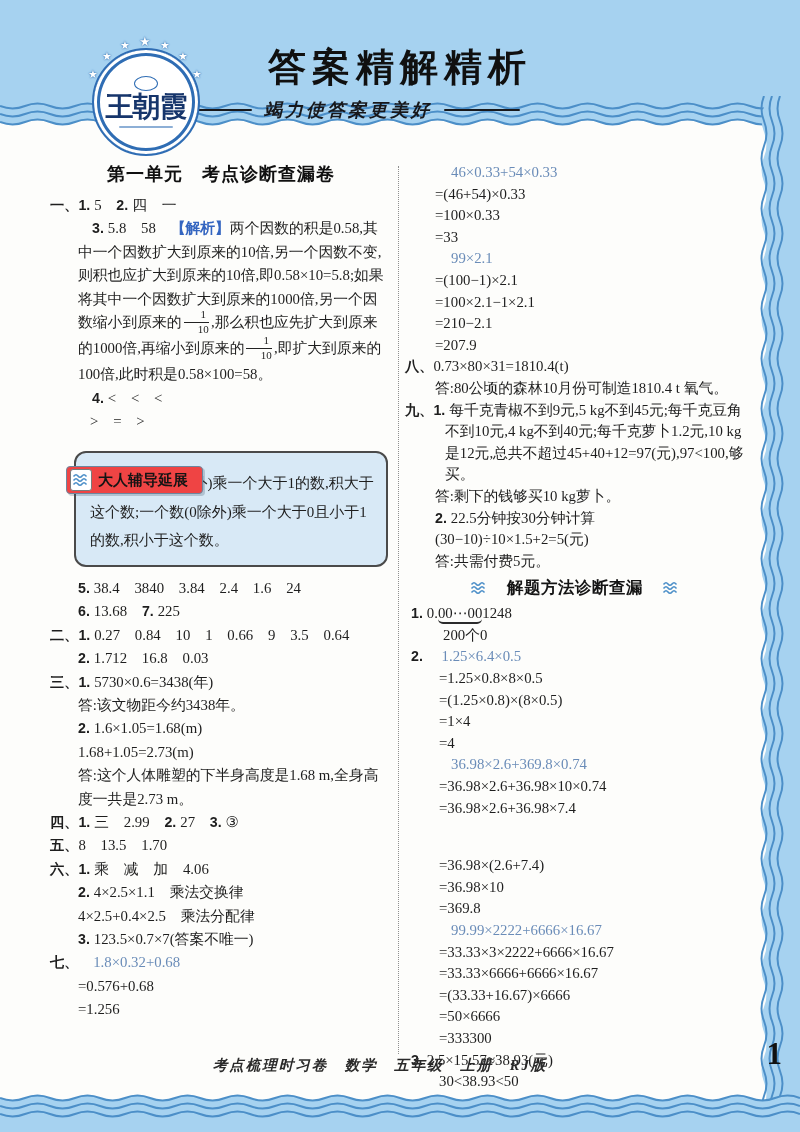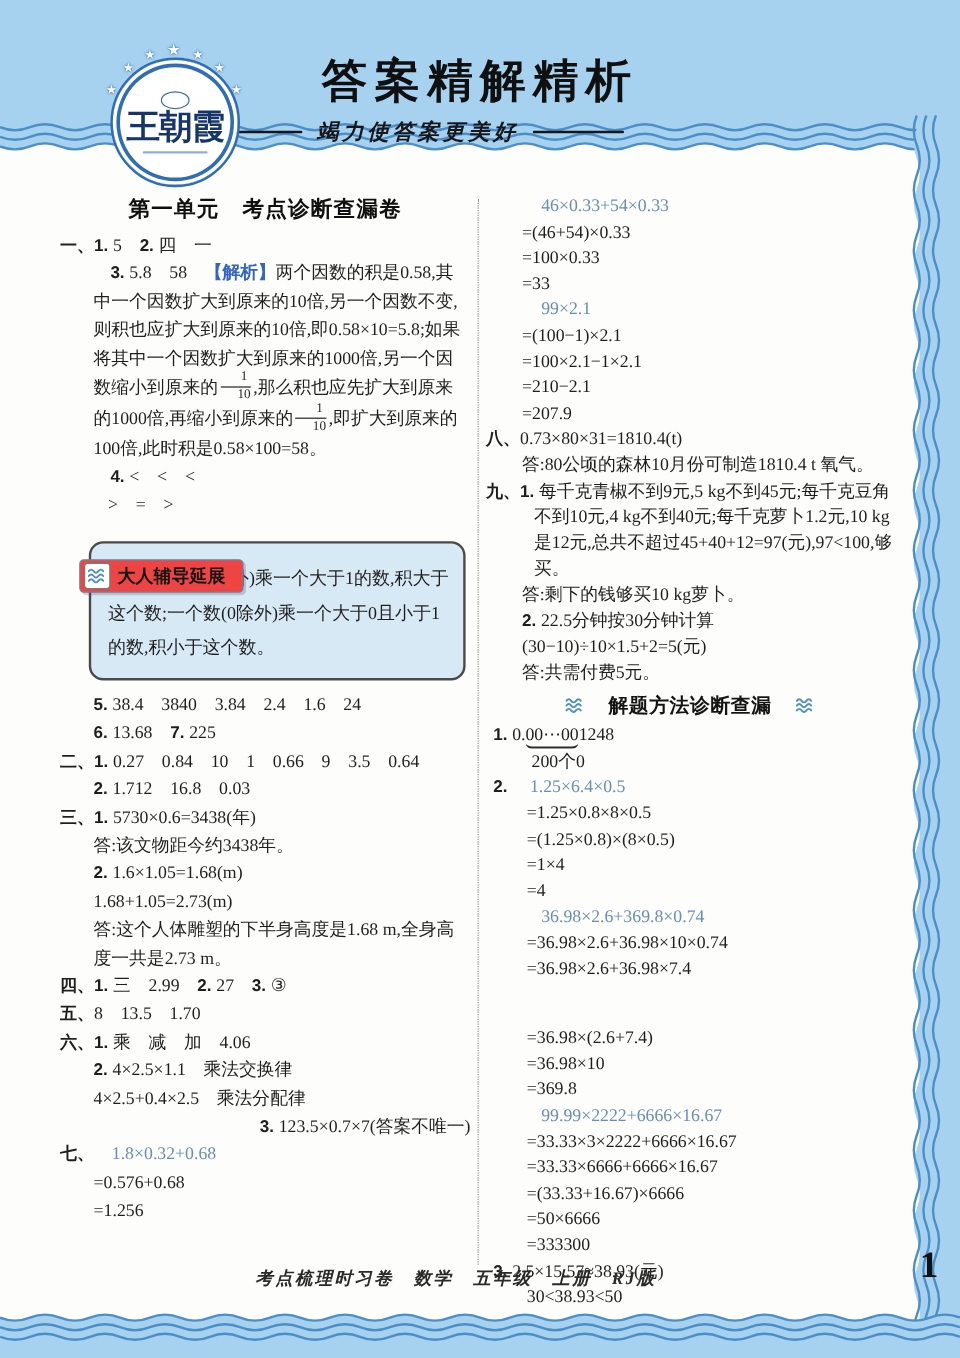--- a/index.html
+++ b/index.html
@@ -150,21 +150,21 @@
           <p class="line" style="padding-left: 40px; text-indent: -40px;"><span class="mk">三、</span><span class="mk">1. </span><span>5730×0.6=3438(年)</span></p>
           <p class="line" style="padding-left: 28px;"><span>答:该文物距今约3438年。</span></p>
           <p class="line" style="padding-left: 28px;"><span class="mk">2. </span><span>1.6×1.05=1.68(m)</span></p>
           <p class="line" style="padding-left: 28px;"><span>1.68+1.05=2.73(m)</span></p>
           <p class="line" style="padding-left: 28px;"><span>答:这个人体雕塑的下半身高度是1.68 m,全身高度一共是2.73 m。</span></p>
           <p class="line" style="padding-left: 40px; text-indent: -40px;"><span class="mk">四、</span><span class="mk">1. </span><span>三　2.99　</span><span class="mk">2. </span><span>27　</span><span class="mk">3. </span><span>③</span></p>
           <p class="line" style="padding-left: 40px; text-indent: -40px;"><span class="mk">五、</span><span>8　13.5　1.70</span></p>
           <p class="line" style="padding-left: 40px; text-indent: -40px;"><span class="mk">六、</span><span class="mk">1. </span><span>乘　减　加　4.06</span></p>
           <p class="line" style="padding-left: 28px;"><span class="mk">2. </span><span>4×2.5×1.1　乘法交换律</span></p>
           <p class="line" style="padding-left: 28px;"><span>4×2.5+0.4×2.5　乘法分配律</span></p>
-          <p class="line" style="padding-left: 28px; text-align: right;"><span class="mk">3. </span><span>123.5×0.7×7(答案不唯一)</span></p>
+          <p class="line" style="padding-left: 28px;"><span class="mk">3. </span><span>123.5×0.7×7(答案不唯一)</span></p>
           <p class="line" style="padding-left: 0px;"><span class="mk">七、</span><span>　</span><span class="eq">1.8×0.32+0.68</span></p>
           <p class="line" style="padding-left: 28px;"><span>=0.576+0.68</span></p>
           <p class="line" style="padding-left: 28px;"><span>=1.256</span></p>
         </div>
     </div>
     <div class="divider"></div>
     <div class="col-right">
       <div id="right-blocks">
           <p class="line" style="padding-left: 46px;"><span class="eq">46×0.33+54×0.33</span></p>
           <p class="line" style="padding-left: 30px;"><span>=(46+54)×0.33</span></p>

